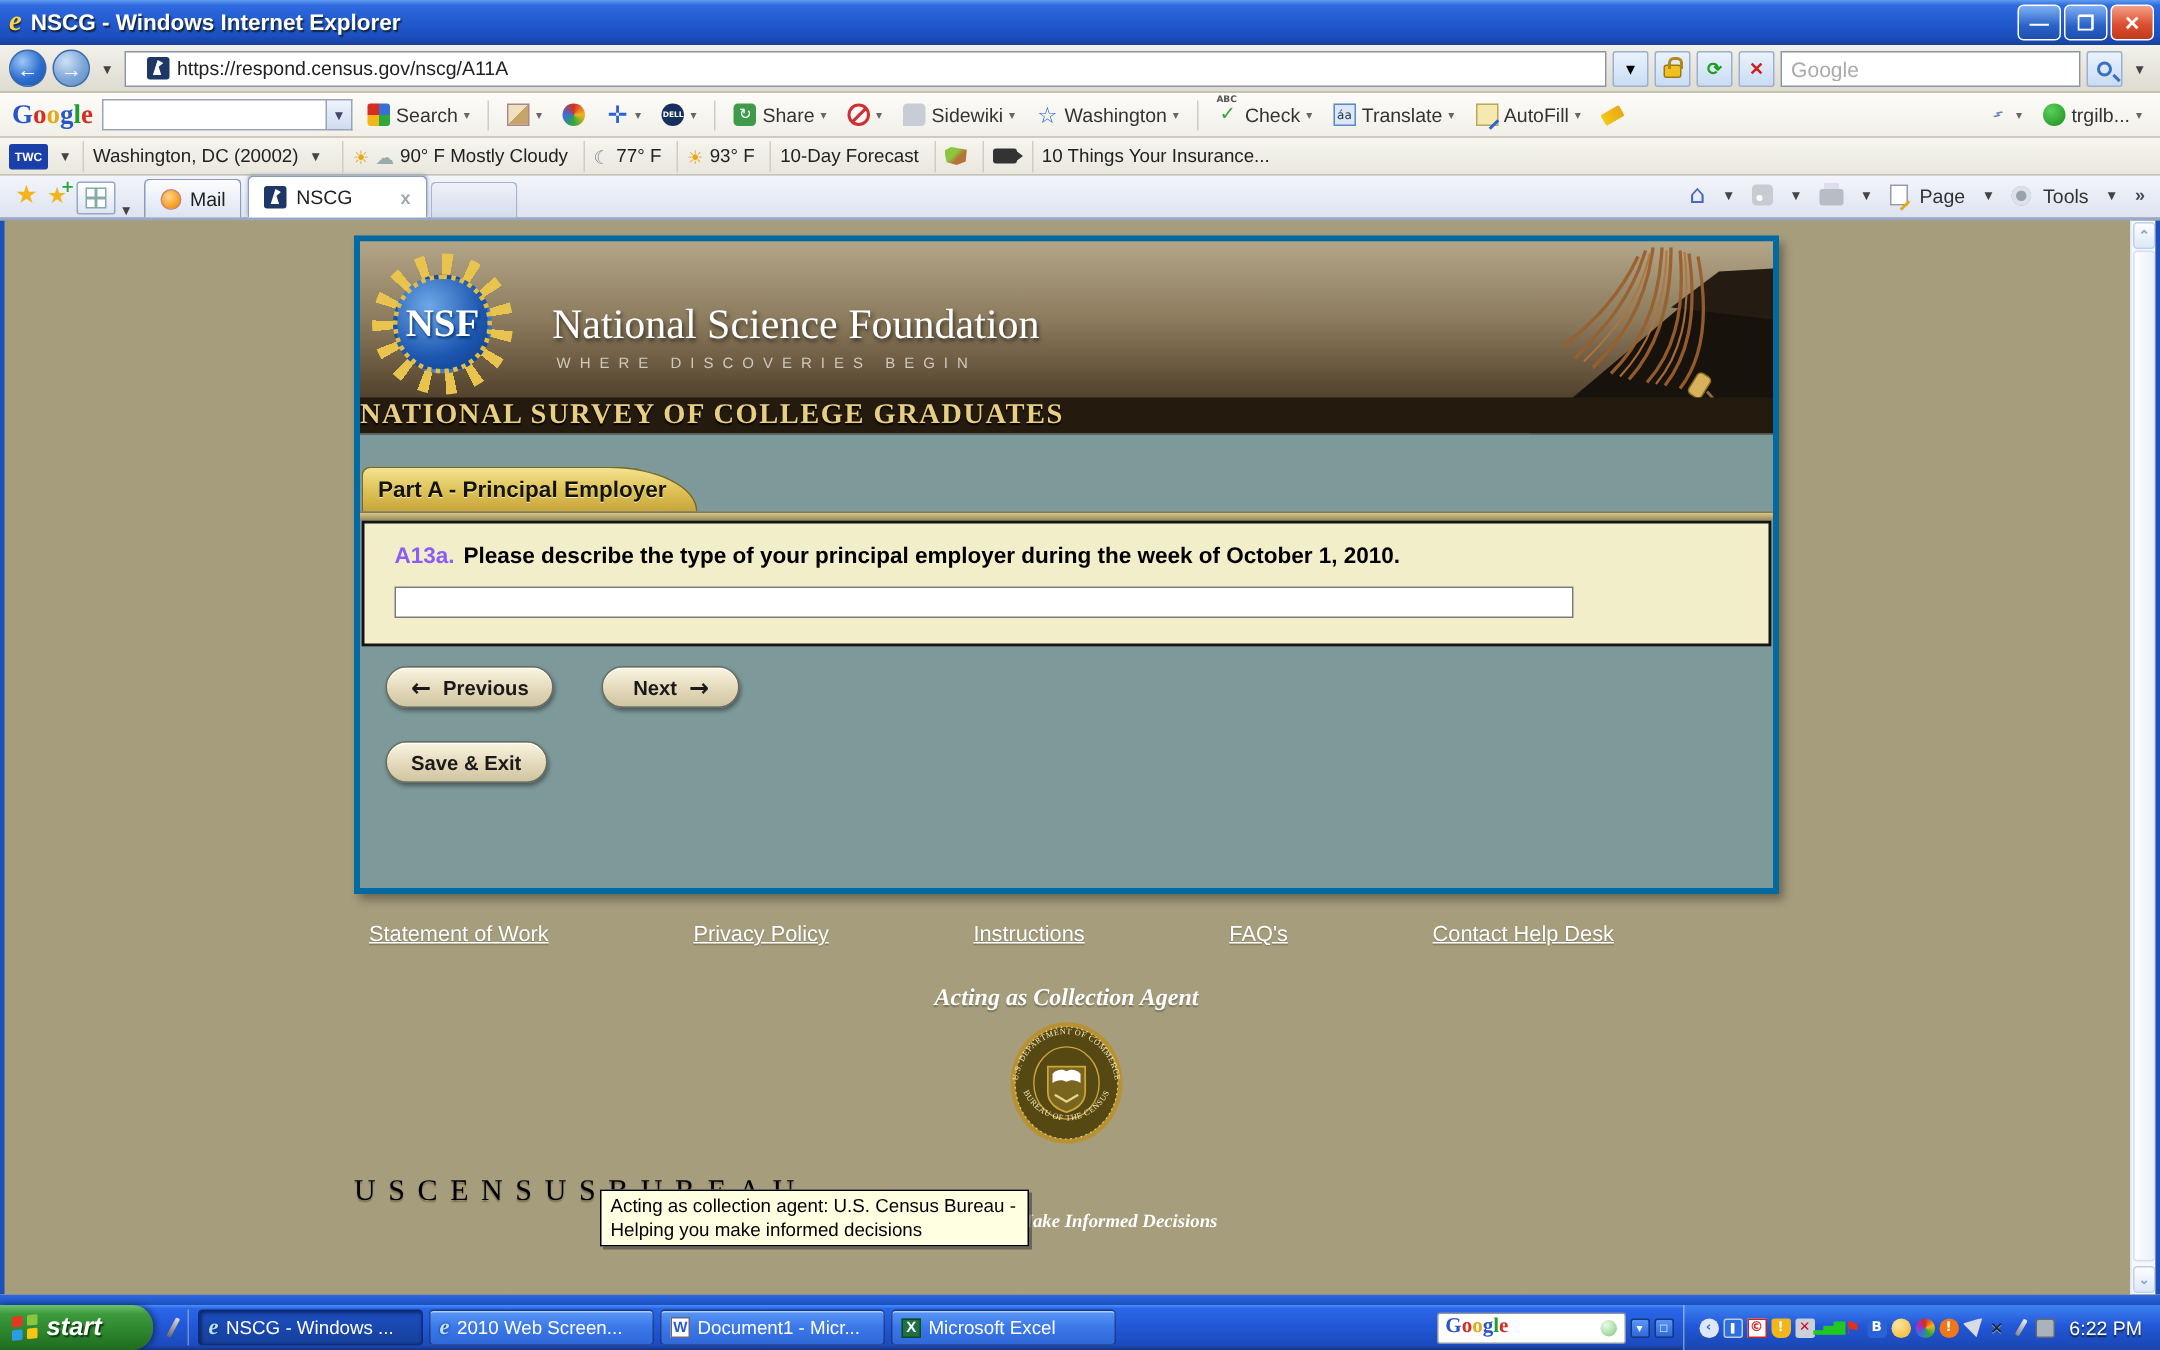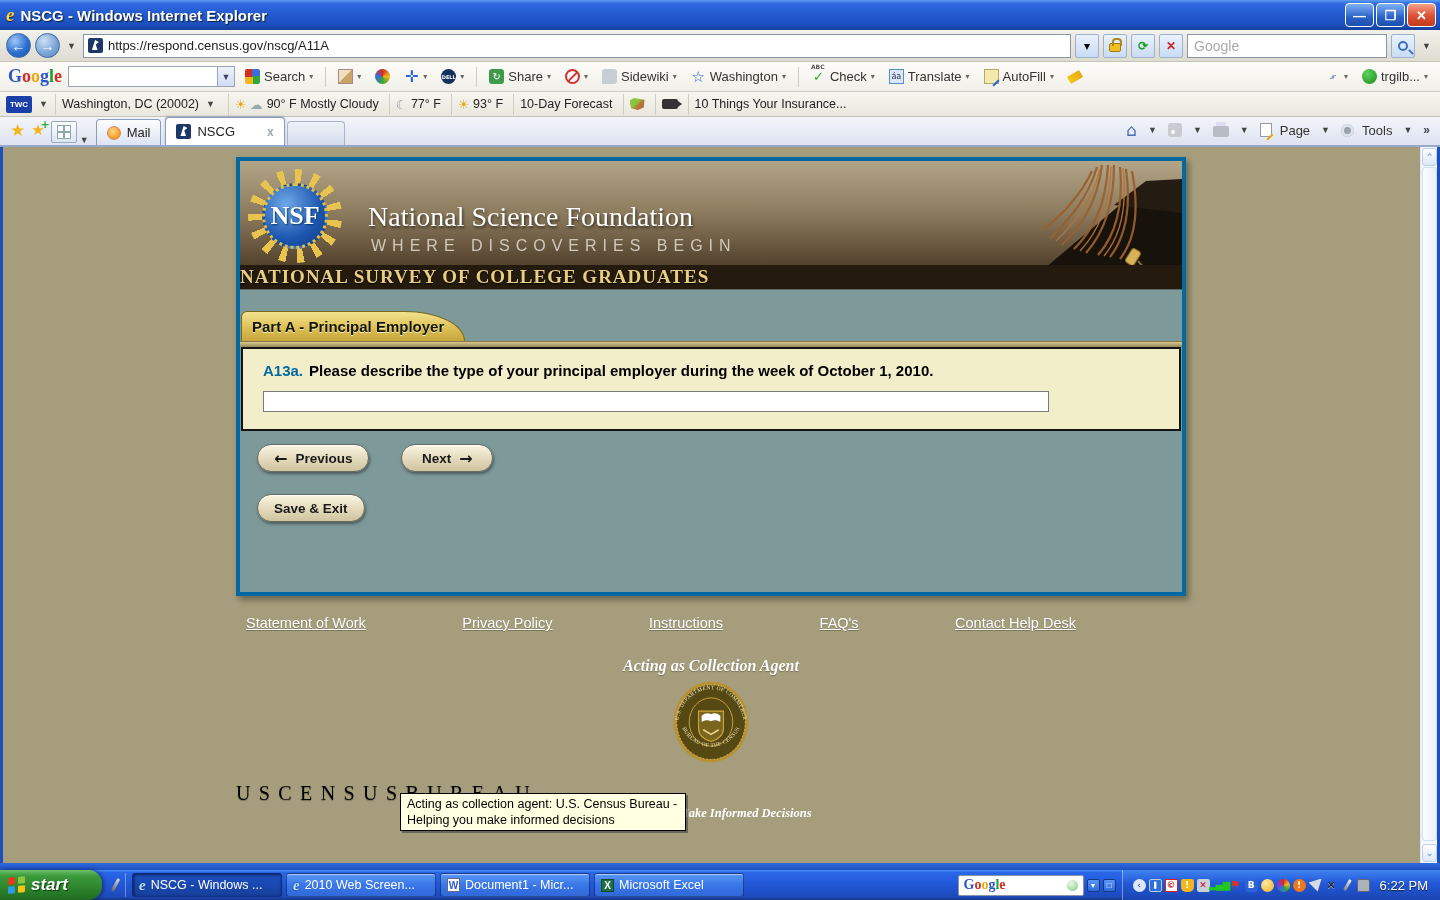--- a/index.html
+++ b/index.html
@@ -13,21 +13,21 @@
   .winbtns{position:absolute;right:4px;top:3px;display:flex;gap:2px}
   .winbtn{width:29px;height:24px;border-radius:4px;border:1px solid #fff;color:#fff;font-weight:bold;font-size:13px;display:flex;align-items:center;justify-content:center;background:linear-gradient(180deg,#7fb0f4,#2a62c8 60%,#1c4fae)}
   .winbtn.close{background:linear-gradient(180deg,#f2a188,#dd4f32 55%,#c03a1c)}
 
   
   .addr-row{height:32px;background:linear-gradient(180deg,#f2f1ea,#dedbd0);display:flex;align-items:center;padding:0 6px;gap:4px;border-bottom:1px solid #c6c3b8}
   .navball{width:25px;height:25px;border-radius:50%;color:#fff;font-weight:bold;font-size:14px;display:flex;align-items:center;justify-content:center;border:1px solid #3a6aa8}
   .navball.back{background:radial-gradient(circle at 35% 30%,#9ec7f5,#2e6fd0 55%,#1a4fa8)}
   .navball.fwd{background:radial-gradient(circle at 35% 30%,#cfe0f5,#7da6d8 55%,#5d86bc)}
   .mini-drop{font-size:9px;color:#444;padding:0 3px}
-  .addr-field{flex:1;height:24px;background:#fff;border:1px solid #8a96a8;display:flex;align-items:center;padding:0 4px;gap:5px}
+  .addr-field{flex:1;height:24px;background:#fff;border:1px solid #8a96a8;display:flex;align-items:center;padding:0 14px;gap:5px}
   .favicon{width:15px;height:15px;background:#1d3866;border-radius:2px;position:relative;flex:none}
   .favicon i{position:absolute;left:4px;top:2px;width:7px;height:10px;background:#fff;clip-path:polygon(0 100%,45% 0,100% 20%,55% 45%,80% 100%)}
   .url{font-size:13px;color:#222}
   .addr-btn{height:24px;min-width:24px;border:1px solid #9cb0d0;background:linear-gradient(180deg,#eaf2fc,#c9dcf4);border-radius:2px;display:flex;align-items:center;justify-content:center;font-size:12px}
   .lockglyph{width:12px;height:9px;background:#f0c020;border:1px solid #a07810;border-radius:2px;position:relative;margin-top:4px}
   .lockglyph:before{content:"";position:absolute;left:2px;top:-6px;width:6px;height:6px;border:2px solid #b08818;border-bottom:none;border-radius:4px 4px 0 0}
   .refresh{color:#1e9e1e;font-weight:bold}
   .stopx{color:#c22;font-weight:bold}
   .iesearch{width:200px;height:24px;background:#fff;border:1px solid #8a96a8;font-size:14px;color:#999;padding:0 6px}
   .iesearch::placeholder{color:#aaa}
@@ -112,31 +112,31 @@
   .sb-btn.down{position:absolute;bottom:0}
   .sb-thumb{position:absolute;top:20px;left:1px;width:15px;height:674px;border:1px solid #cfdef4;border-radius:3px;background:linear-gradient(90deg,#fdfeff,#eaf1fb)}
 
   .content{position:absolute;left:236px;top:10px;width:950px}
   .survey-block{width:950px;border:4px solid #0369a1;box-shadow:3px 4px 6px rgba(0,0,0,.35)}
 
   .banner{position:relative;height:128px;background:linear-gradient(180deg,#b3a588 0%,#8d7c5e 40%,#5c4b34 75%,#38291a 100%);overflow:hidden}
   .nsf-logo{position:absolute;left:8px;top:8px;width:94px;height:94px;border-radius:50%;background:repeating-conic-gradient(#e8c44e 0 9deg,rgba(232,196,78,0) 9deg 24deg);display:flex;align-items:center;justify-content:center;z-index:3}
   .nsf-globe{width:66px;height:66px;border-radius:50%;border:3px dotted #e2bd45;background:radial-gradient(circle at 35% 30%,#6fa8e8,#1d57b0 60%,#0c3a86);color:#fff;display:flex;align-items:center;justify-content:center;font:bold 26px "Liberation Serif",serif;text-shadow:1px 1px 2px #036}
   .org-name{position:absolute;left:128px;top:40px;color:#fff;font:28px "Liberation Serif",serif;text-shadow:1px 2px 3px rgba(0,0,0,.6);z-index:3}
-  .org-tag{position:absolute;left:131px;top:76px;color:#cfc9bc;font-size:16px;letter-spacing:6px;z-index:3}
+  .org-tag{position:absolute;left:131px;top:76px;color:#cfc9bc;font-size:10px;letter-spacing:6px;z-index:3}
   .banner-strip{position:absolute;left:0;bottom:0;width:100%;height:24px;background:#241a0e;display:flex;align-items:center;justify-content:flex-start;z-index:2}
   .banner-title{color:#e7ce82;font:bold 19px "Liberation Serif",serif;letter-spacing:1px;text-shadow:0 1px 1px #000}
   .tassel{position:absolute;right:0;top:0;z-index:1}
 
   .teal{position:relative;height:303px;background:#7d999a;border-top:1px solid #5a6a66}
   .parta-tab{margin:21px 0 0 1px;width:224px;height:30px;background:linear-gradient(180deg,#f3e391,#ddc054 55%,#c6a53c);border:1px solid #7a6820;border-bottom:none;border-radius:6px 60px 0 0 / 6px 30px 0 0;font-weight:bold;font-size:15px;color:#141400;line-height:30px;padding-left:10px;text-shadow:0 1px 0 #f8efbe}
   .gold-band{height:6px;background:linear-gradient(180deg,#d9c88a,#97875a);border-top:1px solid #8a7a4a}
   .qpanel{margin:0 1px;background:#f2eeca;border:2px solid #141414;padding:13px 20px 14px;height:84px}
   .qline{font-weight:bold;font-size:15px;color:#000}
-  .qnum{color:#0369a1;margin-right:6px}
+  .qnum{color:#8b5cf6;margin-right:6px}
   .qinput{display:block;margin-top:12px;width:786px;height:21px;border:1px solid #7a7a78;background:#fff;font-size:13px;padding:0 4px}
   .btnrow{display:flex;gap:32px;margin:13px 0 0 17px}
   .pill{display:flex;align-items:center;justify-content:center;gap:8px;min-width:92px;height:28px;padding:0 16px;border:1px solid #6a6a5e;border-radius:15px;background:linear-gradient(180deg,#faf5e2,#e3d9ba 55%,#cfc4a0);font-weight:bold;font-size:13.5px;color:#1a1a1a;box-shadow:1px 2px 3px rgba(0,0,0,.4),inset 0 1px 0 #fff}
   .pill .arr{font-family:"DejaVu Sans",sans-serif;font-size:16px;font-weight:bold}
   .btnrow2{margin:22px 0 0 17px}
 
   .links-row{display:flex;width:830px;margin:19px 0 0 10px;justify-content:space-between}
   .flink{color:#fff;font-size:14.5px;text-decoration:underline;text-shadow:0 1px 1px rgba(0,0,0,.25)}
   .agent-line{margin-top:26px;text-align:center;color:#fff;font:italic bold 16px "Liberation Serif",serif;text-shadow:0 1px 1px rgba(0,0,0,.3)}
   .seal-wrap{margin-top:5px;text-align:center}

